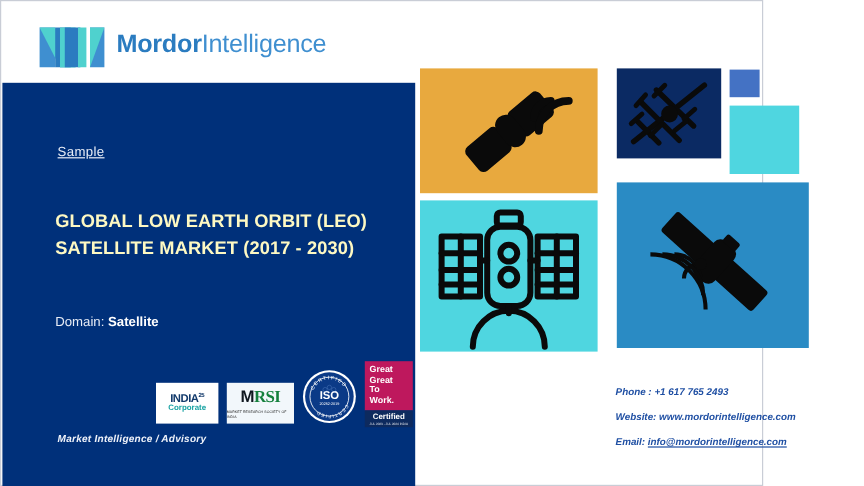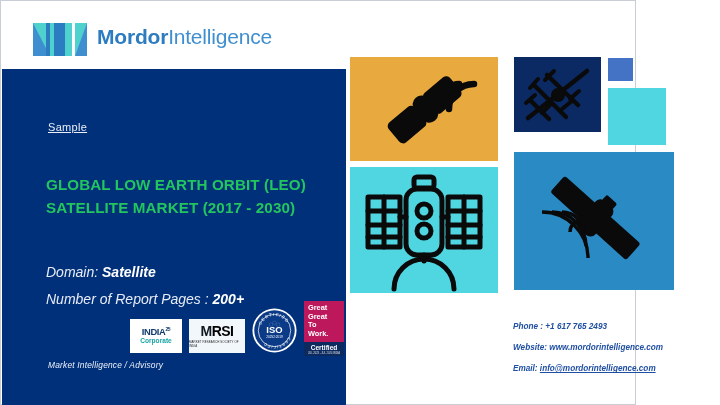--- a/index.html
+++ b/index.html
@@ -33,31 +33,31 @@
   .navy{
     position:absolute;left:1px;top:68px;width:344px;height:336px;
     background:#00307a;
   }
   .sample{
     position:absolute;left:46px;top:52px;
     color:#e9eef7;font-size:11px;letter-spacing:.3px;text-decoration:underline;
   }
   .title{
     position:absolute;left:44px;top:104px;width:282px;
-    color:#22c55e;font-size:15.2px;font-weight:bold;
+    color:#fef9c3;font-size:15.2px;font-weight:bold;
     line-height:1.52;letter-spacing:.1px;
   }
   .meta{
     position:absolute;left:44px;top:190px;
-    color:#e7ecf6;font-size:14px;line-height:1.95;font-style:italic;
+    color:#e7ecf6;font-size:11px;line-height:1.95;
   }
   .meta b{color:#ffffff;}
   .tagline{
     position:absolute;left:46px;top:291px;
-    color:#eef2fa;font-size:8.4px;font-weight:normal;font-style:italic;
+    color:#eef2fa;font-size:8.4px;font-weight:bold;font-style:italic;
     letter-spacing:.2px;
   }
 
   
   .badges{
     position:absolute;left:128px;top:232px;
     display:flex;align-items:flex-end;gap:7px;
   }
   .badge-esomar{
     width:52px;height:34px;background:#ffffff;
@@ -72,21 +72,21 @@
   .badge-esomar .e2{font-size:6.6px;color:#19a3a3;margin-top:2px;font-weight:bold;}
 
   .badge-mrsi{
     width:56px;height:34px;background:#f2f7fb;
     display:flex;flex-direction:column;align-items:center;justify-content:center;
   }
   .badge-mrsi .m1{
     font-size:14px;font-weight:bold;letter-spacing:-.5px;line-height:1;
   }
   .badge-mrsi .m1 .k{color:#101820;}
-  .badge-mrsi .m1 .c{color:#000000;}
+  .badge-mrsi .m1 .c{color:#15803d;font-family:Liberation Serif, serif;}
   .badge-mrsi .m2{font-size:2.9px;color:#1b1b1b;margin-top:2px;letter-spacing:.1px;}
 
   .badge-iso{width:45px;height:45px;display:block;}
 
   .badge-gptw{
     width:40px;height:52px;display:flex;flex-direction:column;
   }
   .gptw-top{
     background:#be185d;color:#ffffff;padding:3px 4px 4px 4px;
     font-size:7.4px;font-weight:bold;line-height:1.16;flex:0 0 auto;
@@ -142,24 +142,20 @@
   <div class="navy">
 
     <div class="sample">Sample</div>
 
     <div class="title">GLOBAL LOW EARTH ORBIT (LEO) SATELLITE MARKET  (2017 - 2030)</div>
 
     <div class="meta">
       <div>
         <span>Domain:</span>
         <b>Satellite</b>
-      </div>
-      <div>
-        <span>Number of Report Pages :</span>
-        <b>200+</b>
       </div>
     </div>
 
     <div class="badges">
 
       <div class="badge-esomar">
         <div class="e1"><span>INDIA</span><sup>25</sup></div>
         <div class="e2">Corporate</div>
       </div>
 

